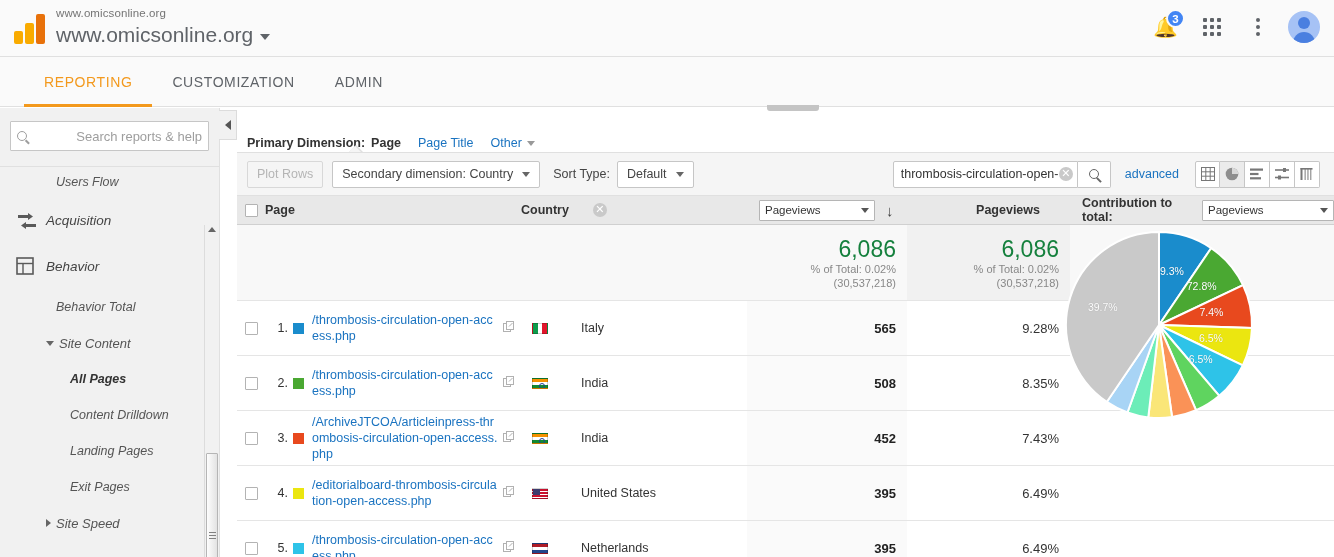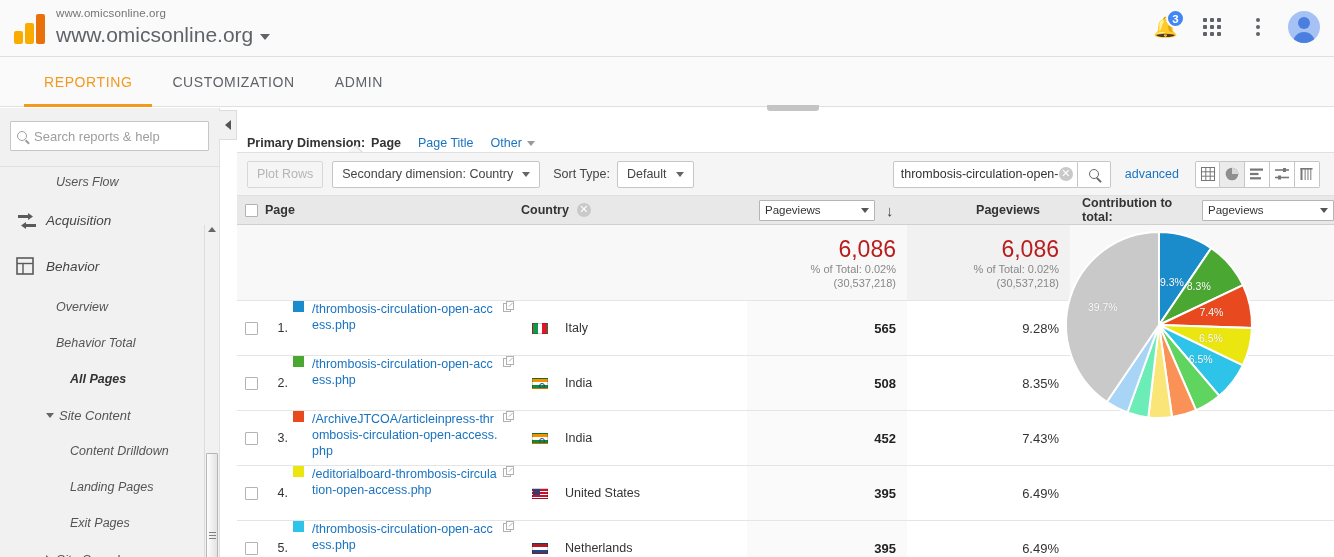--- a/index.html
+++ b/index.html
@@ -85,21 +85,21 @@
     display: flex; align-items: center; height: 30px;
     border: 1px solid #c6c6c6; background: #fff; border-radius: 1px; padding: 0 6px;
   }
   .mag {
     width: 10px; height: 10px; border: 1.6px solid #9e9e9e; border-radius: 50%;
     position: relative; margin-right: 7px; flex: none;
   }
   .mag::after { content:""; position:absolute; right:-4px; bottom:-3px; width:5px; height:1.6px; background:#9e9e9e; transform: rotate(45deg); }
   .search-input {
     border: none; outline: none; font-size: 13px; color: #666; width: 100%;
-    font-family: "Liberation Sans", sans-serif; background: transparent;
+    font-family: "Liberation Sans", sans-serif; background: transparent; text-align: right;
   }
   .search-input::placeholder { color: #9e9e9e; }
 
   .navlist { position: absolute; left: 0; top: 58px; right: 0; bottom: 0; border-top: 1px solid #e0e0e0; overflow: hidden; }
   .nav-row {
     display: flex; align-items: center; height: 36px; padding-left: 16px;
     font-size: 13px; color: #555; cursor: pointer; white-space: nowrap; font-style: italic;
   }
   .nav-row.top { height: 30px; }
   .nav-row .nico { width: 30px; flex: none; display: flex; align-items: center; }
@@ -200,21 +200,21 @@
 
   
   .tbl { position: absolute; left: 0; top: 88px; width: 1097px; }
   .thead {
     height: 29px; background: #e8e8e8; border-bottom: 1px solid #d0d0d0;
     display: flex; align-items: center; font-size: 12.5px; color: #333; font-weight: bold;
   }
   .c-chk { width: 28px; flex: none; display:flex; align-items:center; justify-content:center;}
   .chkbox { width: 13px; height: 13px; border: 1px solid #b3b3b3; background: #fff; border-radius: 1px; cursor:pointer;}
   .c-page { width: 256px; flex: none; }
-  .c-country { width: 226px; flex: none; display:flex; align-items:center; gap:8px;}
+  .c-country { width: 226px; flex: none; display:flex; align-items:center; gap:24px;}
   .c-metric1 { width: 160px; flex: none; text-align: right; }
   .c-metric2 { width: 163px; flex: none; text-align: right; }
   .c-contrib { flex: 1; }
   .close-circle {
     width: 14px; height: 14px; border-radius: 50%; background: #c9c9c9; color: #fff;
     font-size: 11px; line-height: 13.5px; text-align: center; font-weight: normal; cursor:pointer;
   }
   .hdr-sel {
     height: 21px; border: 1px solid #b5b5b5; background: #fff; border-radius: 1px;
     display: inline-flex; align-items: center; padding: 0 5px; font-size: 11.5px;
@@ -223,32 +223,32 @@
   .hdr-sel .tri { width:0;height:0;border-left:4px solid transparent;border-right:4px solid transparent;border-top:5px solid #555; margin-left:8px;}
   .sort-arrow { font-size: 15px; color: #444; margin-left: 11px; }
 
   .trow {
     display: flex; align-items: stretch; border-bottom: 1px solid #e5e5e5;
     font-size: 13px; color: #333; background: #fff;
   }
   .trow .cell { display: flex; align-items: center; padding: 0 11px; }
   .trow .c-chk { padding: 0; align-items: center; }
   .totalrow { background: #f8f8f8; height: 76px; }
-  .totalrow .num { font-size: 23px; color: #b91c1c; font-weight: normal; line-height: 26px; }
+  .totalrow .num { font-size: 23px; color: #15803d; font-weight: normal; line-height: 26px; }
   .totalrow .sub { font-size: 11px; color: #888; line-height: 14px; text-align: right; }
   .total-cell {
     display: flex; flex-direction: column; align-items: flex-end; justify-content: center;
     padding: 0 11px;
   }
   .total-cell.alt { background: #f1f1f1; }
 
   .datarow { min-height: 55px; }
   .rownum { width: 28px; flex:none; display:flex; align-items:center; justify-content:flex-end; padding-right:5px; font-size:12.5px; color:#333;}
   .swatch { width: 11px; height: 11px; flex: none; margin-right: 8px; }
-  .page-cell { width: 228px; flex: none; display: flex; align-items: flex-start; padding-right: 6px; }
+  .page-cell { width: 228px; flex: none; display: flex; align-items: center; padding-right: 6px; }
   .page-link { color: #1a73c0; font-size: 12.5px; line-height: 16px; word-break: break-all; cursor: pointer; }
   .ext-ico { margin-left: 4px; flex: none; opacity: .65; }
   .flag { width: 16px; height: 11px; flex: none; margin-right: 9px; border: 1px solid rgba(0,0,0,.18); position: relative; overflow:hidden;}
   .cn-name { font-size: 12.5px; color: #333; }
   .num-cell { display: flex; align-items: center; justify-content: flex-end; padding: 0 11px; font-size: 13px; }
   .num-cell.bold { font-weight: bold; color: #222; background: #fafafa; }
 
   
   .f-it { background: linear-gradient(to right,#0d9b4b 0 33.3%,#fff 33.3% 66.6%,#e1162c 66.6% 100%); }
   .f-in { background: linear-gradient(to bottom,#f59100 0 33.3%,#fff 33.3% 66.6%,#128a32 66.6% 100%); }
@@ -347,31 +347,28 @@
           <svg width="18" height="18" viewBox="0 0 18 18">
               <rect x="1" y="1" width="16" height="16" fill="none" stroke="#5a5a5a" stroke-width="1.6"></rect>
               <line x1="1" y1="6.5" x2="17" y2="6.5" stroke="#5a5a5a" stroke-width="1.4"></line>
               <line x1="7" y1="6.5" x2="7" y2="17" stroke="#5a5a5a" stroke-width="1.4"></line>
             </svg>
         </span>
         <span>Behavior</span>
       </div>
 
       <div class="nav-row nav-lvl2">
-        <span>Overview</span>
-      </div>
-      <div class="nav-row nav-lvl2">
         <span>Behavior Total</span>
-      </div>
-      <div class="nav-row nav-lvl3 bold">
-        <span>All Pages</span>
       </div>
       <div class="nav-row" style="padding-left:46px">
         <span class="tri-down"></span>
         <span>Site Content</span>
+      </div>
+      <div class="nav-row nav-lvl3 bold">
+        <span>All Pages</span>
       </div>
       <div class="nav-row nav-lvl3">
         <span>Content Drilldown</span>
       </div>
       <div class="nav-row nav-lvl3">
         <span>Landing Pages</span>
       </div>
       <div class="nav-row nav-lvl3">
         <span>Exit Pages</span>
       </div>
@@ -661,22 +658,22 @@
             <path d="M 95 95 L 187.95221810666396 97.98079671416394 A 93 93 0 0 1 178.79010471492495 135.35118773793292 Z" fill="#ebe610" stroke="#ffffff" stroke-width="2"></path>
             <path d="M 95 95 L 178.79010471492495 135.35118773793292 A 93 93 0 0 1 155.2852407636243 165.8144741283295 Z" fill="#2ec3e8" stroke="#ffffff" stroke-width="2"></path>
             <path d="M 95 95 L 155.2852407636243 165.8144741283295 A 93 93 0 0 1 132.09885192134686 180.279981156881 Z" fill="#5fd45f" stroke="#ffffff" stroke-width="2"></path>
             <path d="M 95 95 L 132.09885192134686 180.279981156881 A 93 93 0 0 1 108.07429824967126 187.07639613537577 Z" fill="#fa9257" stroke="#ffffff" stroke-width="2"></path>
             <path d="M 95 95 L 108.07429824967126 187.07639613537577 A 93 93 0 0 1 84.29110158514146 187.3813806713249 Z" fill="#fae678" stroke="#ffffff" stroke-width="2"></path>
             <path d="M 95 95 L 84.29110158514146 187.3813806713249 A 93 93 0 0 1 63.44127880143732 182.48169589297748 Z" fill="#6cedb8" stroke="#ffffff" stroke-width="2"></path>
             <path d="M 95 95 L 63.44127880143732 182.48169589297748 A 93 93 0 0 1 42.77557222756514 171.95199246180528 Z" fill="#a8d4f5" stroke="#ffffff" stroke-width="2"></path>
             <path d="M 95 95 L 42.77557222756514 171.95199246180528 A 93 93 0 0 1 94.99999999999999 2 Z" fill="#c9c9c9" stroke="#ffffff" stroke-width="2"></path>
           </svg>
         <div id="pie-labels">
-            <div class="pie-label" style="left: 95.9367px; top: 46px;">9.3%</div>
-            <div class="pie-label" style="left: 122.785px; top: 50.4826px;">8.3%</div>
+            <div class="pie-label" style="left: 95.9367px; top: 35px;">9.3%</div>
+            <div class="pie-label" style="left: 122.785px; top: 50.4826px;">72.8%</div>
             <div class="pie-label" style="left: 135.451px; top: 76.253px;">7.4%</div>
             <div class="pie-label" style="left: 135.001px; top: 101.73px;">6.5%</div>
             <div class="pie-label" style="left: 124.651px; top: 123.223px;">6.5%</div>
             <div class="pie-label" style="left: 23.8835px; top: 71.0633px;">39.7%</div>
           </div>
       </div>
     </div>
   </div>
 </div>
 

